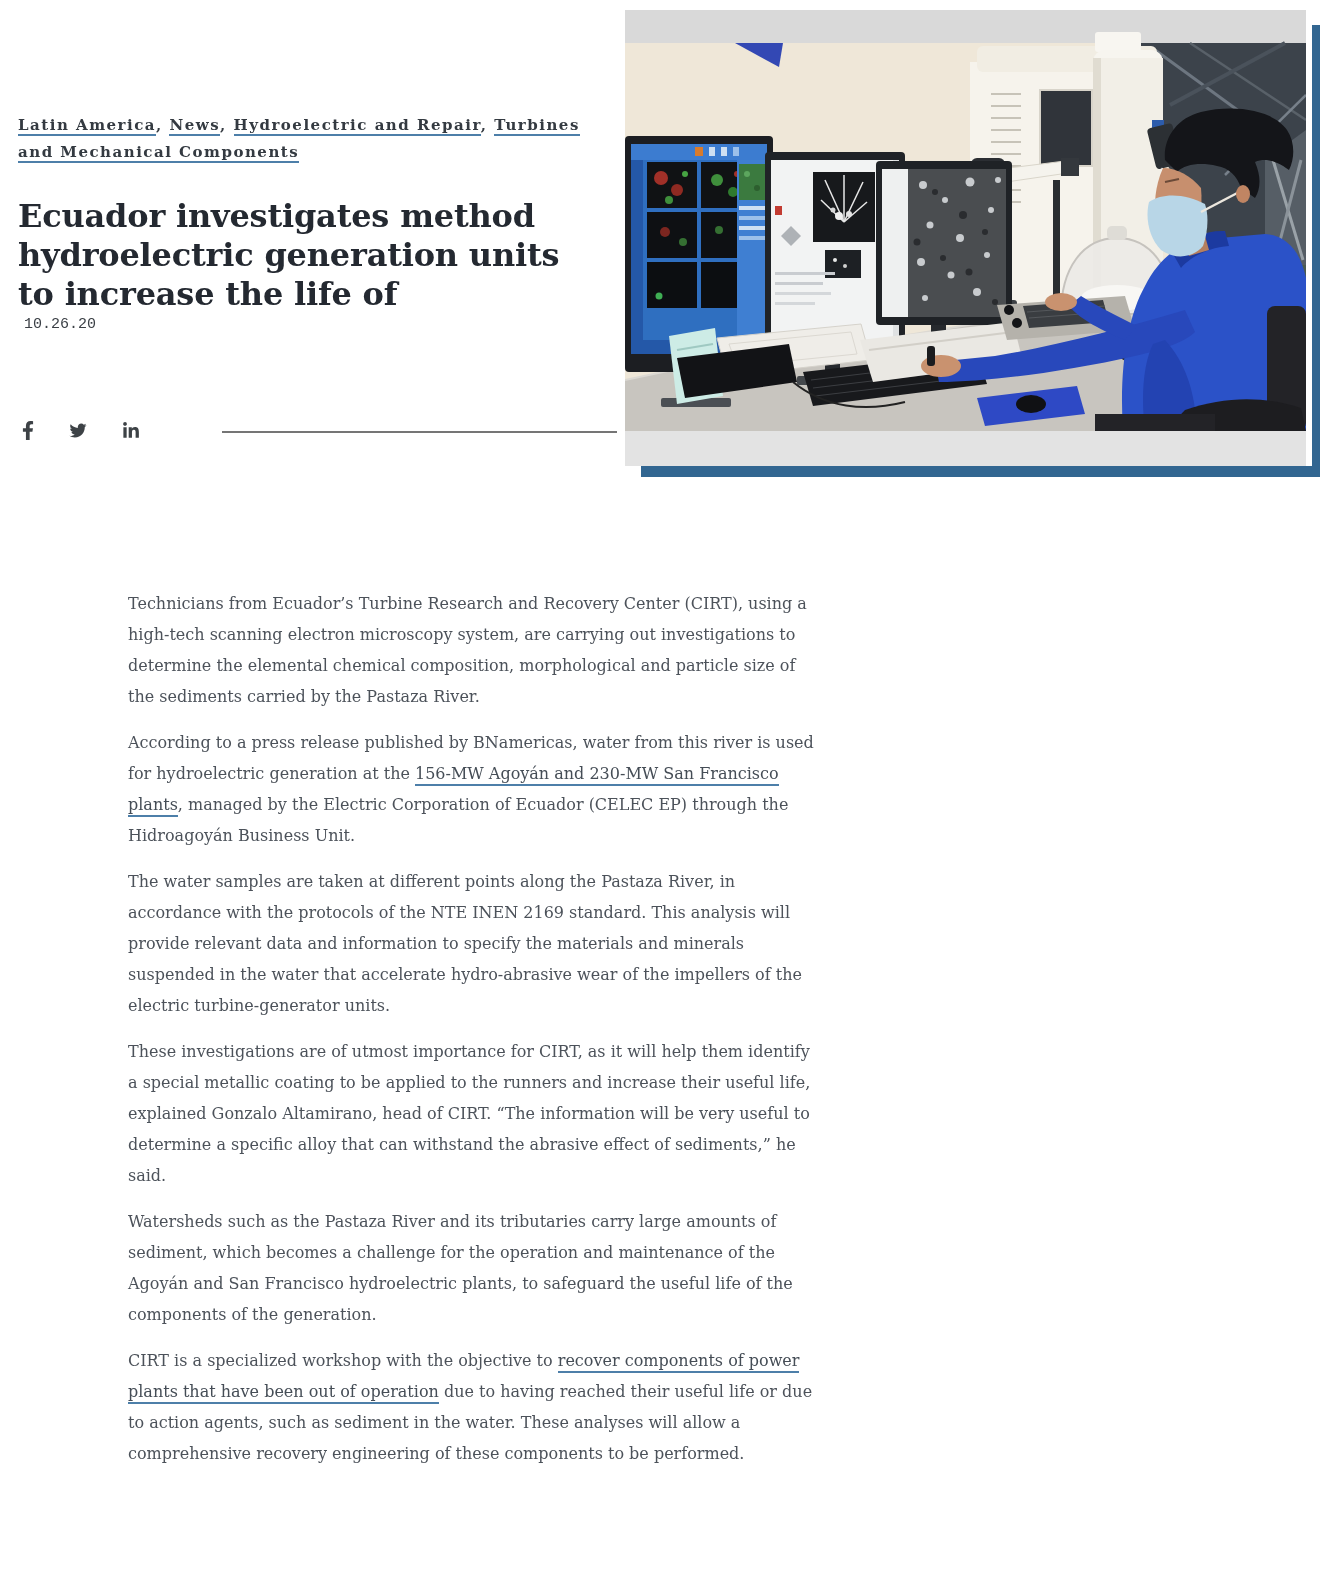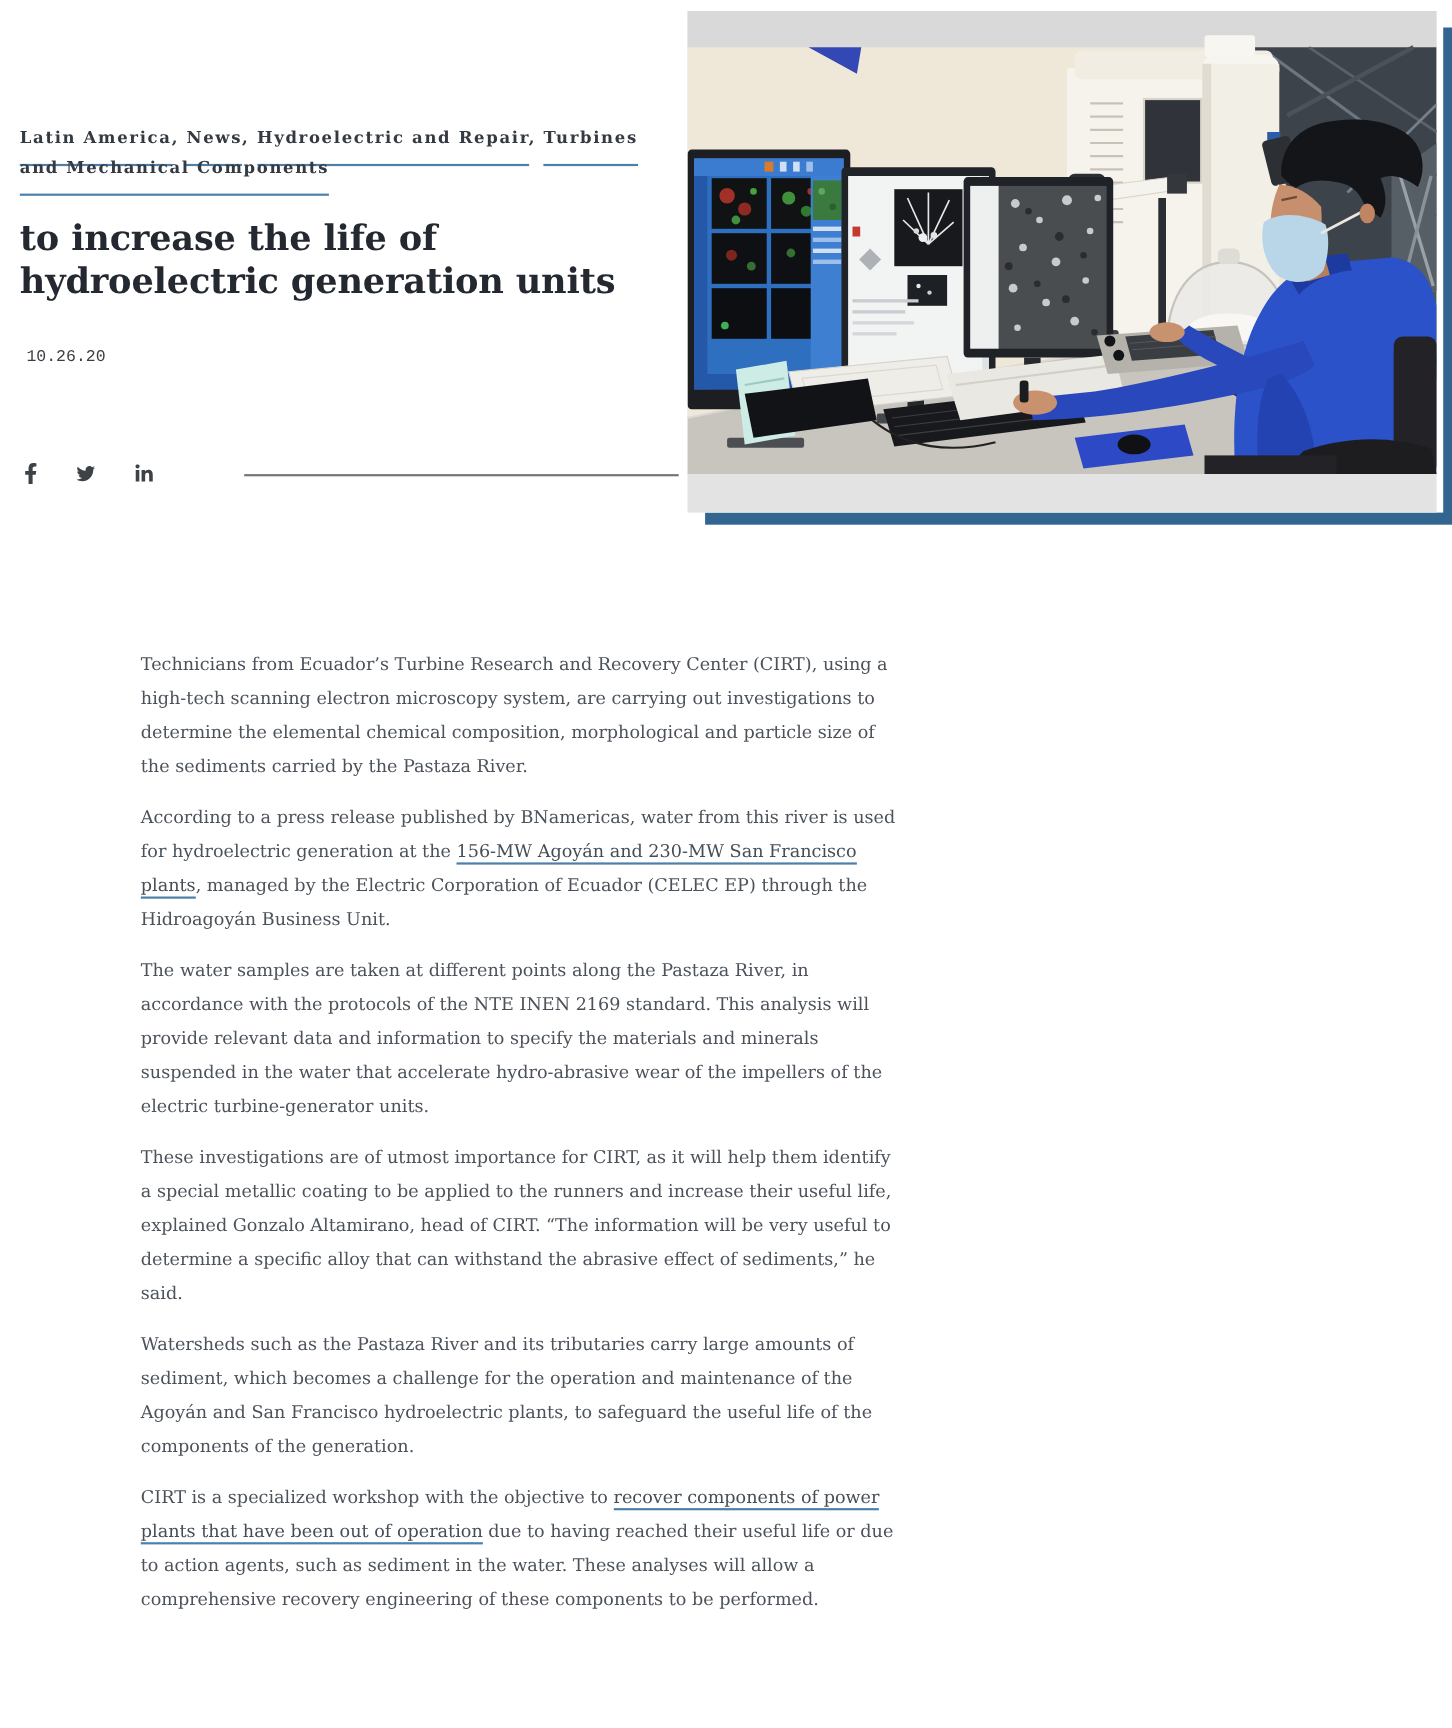--- a/index.html
+++ b/index.html
@@ -2,21 +2,21 @@
 <html><head>
 <meta charset="utf-8">
 <style>
   html,body{margin:0;padding:0;background:#fff;}
   body{position:relative;width:1320px;height:1571px;overflow:hidden;
        font-family:"DejaVu Serif","Liberation Serif",serif;}
 
   
   .breadcrumb{position:absolute;left:18px;top:112px;width:575px;
     font-size:15px;font-weight:bold;letter-spacing:1.5px;line-height:27px;color:#343a41;}
-  .breadcrumb a{color:#343a41;text-decoration:none;border-bottom:2px solid #4d7fa9;padding-bottom:15px;}
+  .breadcrumb a{color:#343a41;text-decoration:none;border-bottom:2px solid #4d7fa9;padding-bottom:0;}
 
   
   .title{position:absolute;left:18px;top:176px;font-size:32px;font-weight:bold;
     line-height:39px;color:#242931;letter-spacing:-0.2px;}
   .title div{white-space:nowrap;}
 
   .date{position:absolute;left:24px;top:316px;font-size:15px;color:#3a3f45;font-family:Liberation Mono, monospace;}
 
   
   .social{position:absolute;left:22px;top:421px;display:flex;align-items:center;gap:34px;}
@@ -36,22 +36,23 @@
     font-size:16px;line-height:31px;color:#4c525a;}
   .body-col p{margin:0 12px 15px 0;}
   .inline-link{color:#454d56;text-decoration:none;border-bottom:2px solid #4d7fa9;padding-bottom:1px;}
 </style>
 </head>
 <body>
 
 <nav class="breadcrumb"><a href="#">Latin America</a>, <a href="#">News</a>, <a href="#">Hydroelectric and Repair</a>, <a href="#">Turbines and Mechanical Components</a></nav>
 
 <h1 class="title">
+    <div>Ecuador investigates method</div>
+    <div>hydroelectric generation units</div>
     <div>to increase the life of</div>
-    <div>hydroelectric generation units</div>
   </h1>
 
 <div class="date">10.26.20</div>
 
 <div class="social">
   <span class="sicon">
     <svg width="12" height="19" viewBox="0 0 320 512">
         <path d="M279.14 288l14.22-92.66h-88.91v-60.13c0-25.35 12.42-50.06 52.24-50.06h40.42V6.26S260.43 0 225.36 0c-73.22 0-121.08 44.38-121.08 124.72v70.62H22.89V288h81.39v224h100.17V288z"></path>
       </svg>
   </span>

